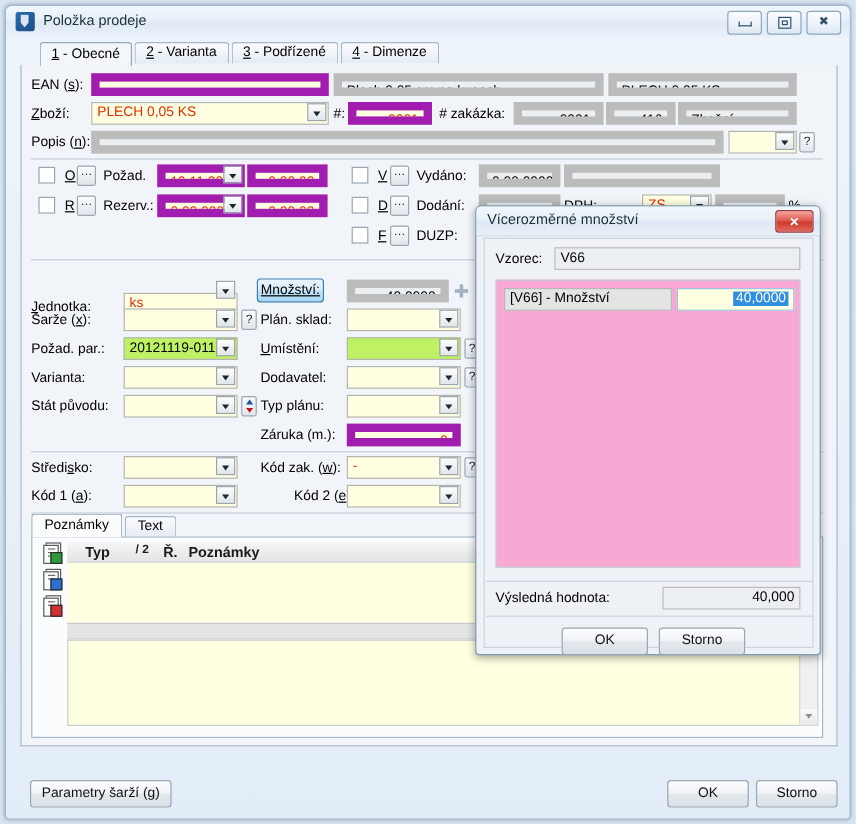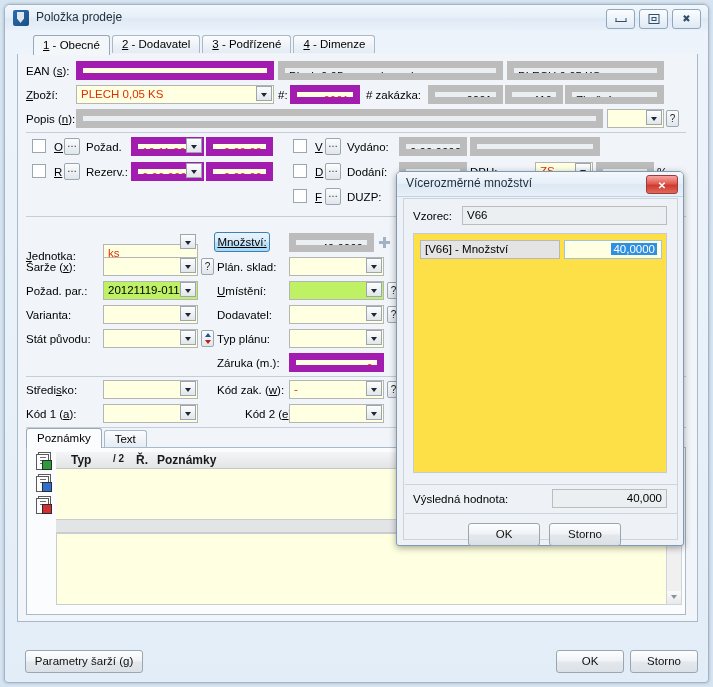--- a/index.html
+++ b/index.html
@@ -189,21 +189,21 @@
   }
   .dlg-x:after{
     content:"\2715";position:absolute;left:50%;top:50%;transform:translate(-50%,-50%);
     font-size:10px;color:#fff;font-weight:bold;
   }
   .dlg-body{position:absolute;left:6px;top:26px;width:275px;height:342px;
     background:#eef2f6;border:1px solid #c9d4de;box-sizing:border-box;}
   .dlglbl{position:absolute;font-size:11.5px;}
   .dlgfld{position:absolute;box-sizing:border-box;height:19px;border:1px solid #bcbcbc;
     background:#eceff2;font-size:11.5px;line-height:17px;padding:0 4px;overflow:hidden;white-space:nowrap;}
-  .listbox{position:absolute;box-sizing:border-box;border:1px solid #c3ccd4;background:#fde047;}
+  .listbox{position:absolute;box-sizing:border-box;border:1px solid #c3ccd4;background:#f9a8d4;}
   .row-key{position:absolute;box-sizing:border-box;height:19px;border:1px solid #b8b8b8;
     background:#e4e4e4;font-size:11.5px;line-height:17px;padding:0 4px;}
   .row-val{position:absolute;box-sizing:border-box;height:19px;border:1px solid #9dc4e0;
     background:#ffffe1;font-size:11.5px;line-height:17px;padding:0 4px;text-align:right;}
   .row-val .selv{background:#2f8fe0;color:#fff;padding:0 2px;}
   .dlg-sep{position:absolute;height:1px;background:#c9d4de;}
 </style>
 </head>
 <body>
 
@@ -220,21 +220,21 @@
           <span class="maxm"></span>
         </div>
       <div class="tbtn">
           <span class="g">✖</span>
         </div>
     </div>
   </div>
 
   <div class="tabs">
     <div class="tab active"><span class="hotk">1</span><span> - Obecné</span></div>
-    <div class="tab"><span class="hotk">2</span><span> - Dodavatel</span></div>
+    <div class="tab"><span class="hotk">2</span><span> - Varianta</span></div>
     <div class="tab"><span class="hotk">3</span><span> - Podřízené</span></div>
     <div class="tab"><span class="hotk">4</span><span> - Dimenze</span></div>
   </div>
 
   <div class="pane">
 
     <div class="lbl" style="left:8px;top:11px;">EAN (<span class="hotk">s</span>):</div>
     <div class="fld" style="left:58px;top:7px;width:198px;"></div>
     <div class="fld plain" style="left:260px;top:7px;width:225px;">Plech 0,05 cm po kusech</div>
     <div class="fld plain" style="left:489px;top:7px;width:157px;">PLECH 0,05 KS</div>

